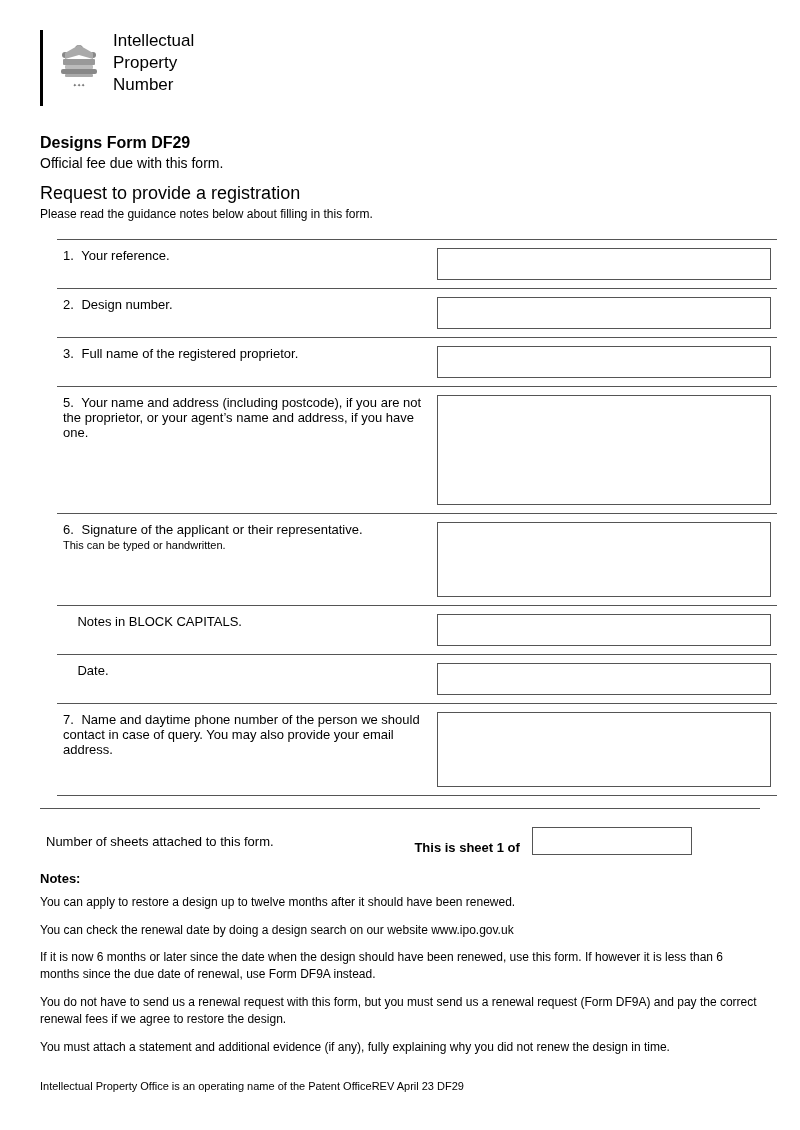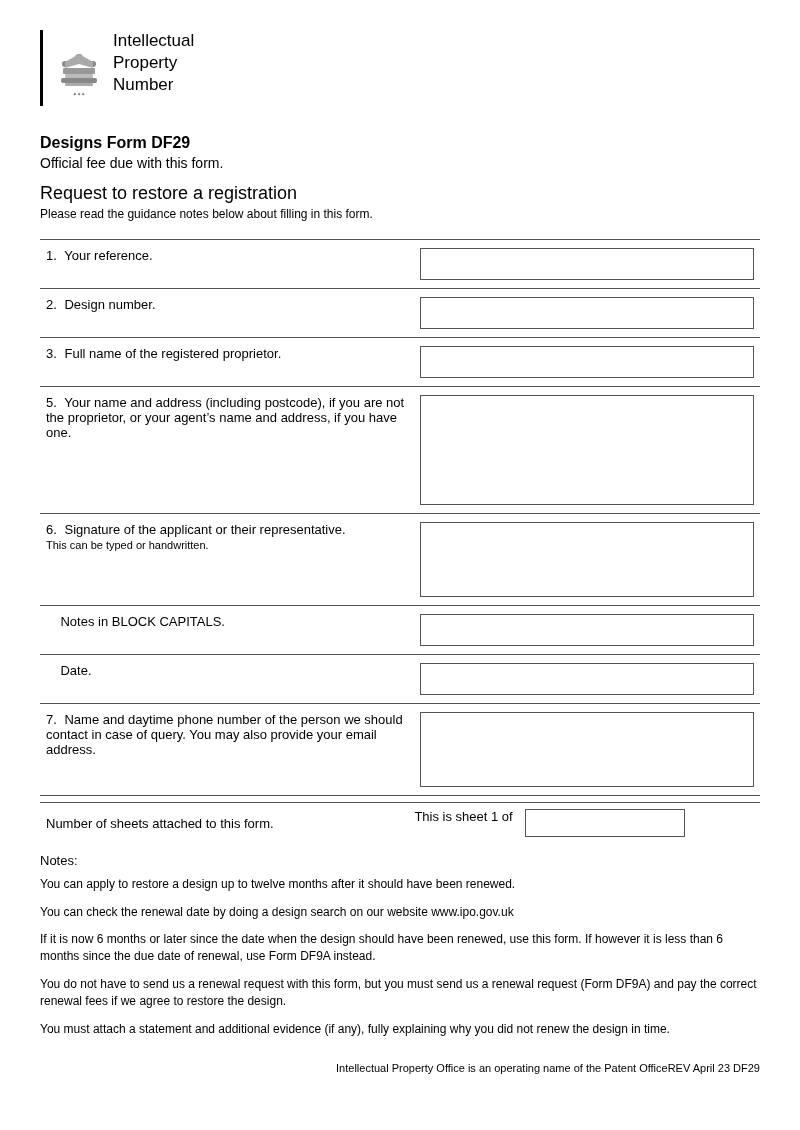--- a/index.html
+++ b/index.html
@@ -11,21 +11,21 @@
       font-family: Arial, Helvetica, sans-serif;
       font-size: 13px;
       color: #000;
       background: #fff;
       width: 800px;
       min-height: 1130px;
       padding: 30px 40px 20px 40px;
     }
     .header {
       display: flex;
-      align-items: flex-end;
+      align-items: center;
       margin-bottom: 28px;
       padding-bottom: 10px;
       border-left: 3px solid #000;
       padding-left: 12px;
     }
     .header-logo {
       width: 48px;
       height: 48px;
       margin-right: 10px;
       flex-shrink: 0;
@@ -51,20 +51,21 @@
       margin-bottom: 3px;
     }
     .form-guidance {
       font-size: 12px;
       margin-bottom: 18px;
     }
     .form-table {
       width: 100%;
       border-collapse: collapse;
       margin-bottom: 0;
+      margin-left: 17px;
     }
     .form-row {
       border-top: 1px solid #555;
       border-bottom: 1px solid #555;
     }
     .form-row + .form-row {
       border-top: none;
     }
     .form-row td {
       vertical-align: top;
@@ -110,60 +111,61 @@
     .sub-label {
       font-size: 13px;
       padding-top: 6px;
     }
     .signature-section td {
       vertical-align: top;
     }
     .footer-row {
       display: flex;
       align-items: center;
-      margin-top: 6px;
+      margin-top: 12px;
       margin-bottom: 16px;
-      padding-top: 6px;
+      padding-top: 18px;
       border-top: 1px solid #555;
     }
     .footer-row-label {
       flex: 0 0 52%;
       font-size: 13px;
       padding-left: 6px;
     }
     .footer-row-right {
       flex: 0 0 48%;
       display: flex;
-      align-items: flex-start;
+      align-items: flex-end;
       gap: 12px;
       font-size: 13px;
+      font-weight: bold;
     }
     .footer-sheet-box {
       border: 1px solid #555;
       height: 28px;
       width: 160px;
       background: #fff;
     }
     .notes-section {
       margin-top: 4px;
     }
     .notes-title {
-      font-weight: normal;
+      font-weight: bold;
       font-size: 13px;
       margin-bottom: 8px;
       margin-top: 8px;
     }
     .note-para {
       font-size: 12px;
       margin-bottom: 10px;
       line-height: 1.45;
     }
     .page-footer {
       display: flex;
-      justify-content: flex-end;
+      justify-content: flex-start;
       align-items: center;
       margin-top: 24px;
       font-size: 11px;
       color: #000;
       border-top: none;
     }
     
     .crown-svg {
       width: 48px;
       height: 48px;
@@ -189,21 +191,21 @@
   </div>
   <div class="header-title">
     <span>Intellectual</span><br>
     <span>Property</span><br>
     <span>Number</span>
   </div>
 </div>
 
 <div class="form-title">Designs Form DF29</div>
 <div class="form-subtitle">Official fee due with this form.</div>
-<div class="form-heading">Request to restore a registration</div>
+<div class="form-heading">Request to provide a registration</div>
 <div class="form-guidance">Please read the guidance notes below about filling in this form.</div>
 
 <table class="form-table">
 
   <tbody>
       <tr class="form-row">
     <td class="label-cell">
       <span class="row-number">1.</span>
       <span>Your reference.</span>
     </td>

